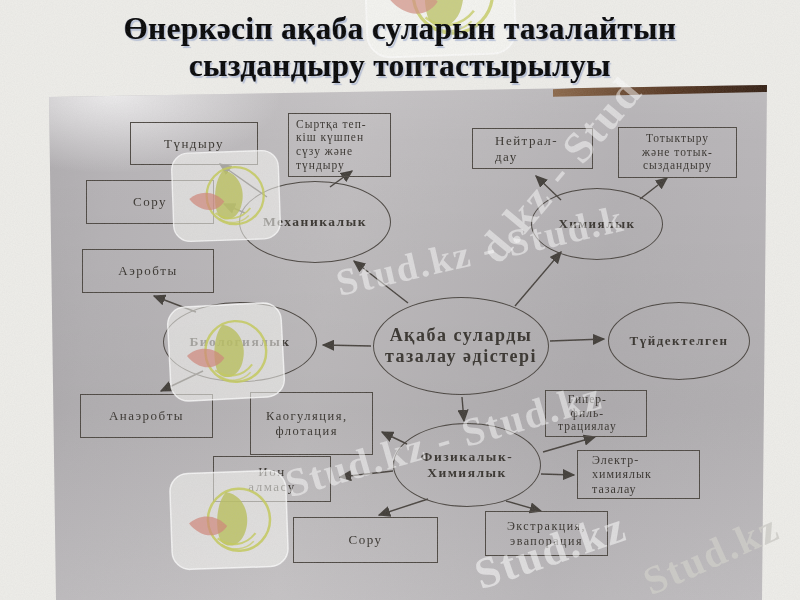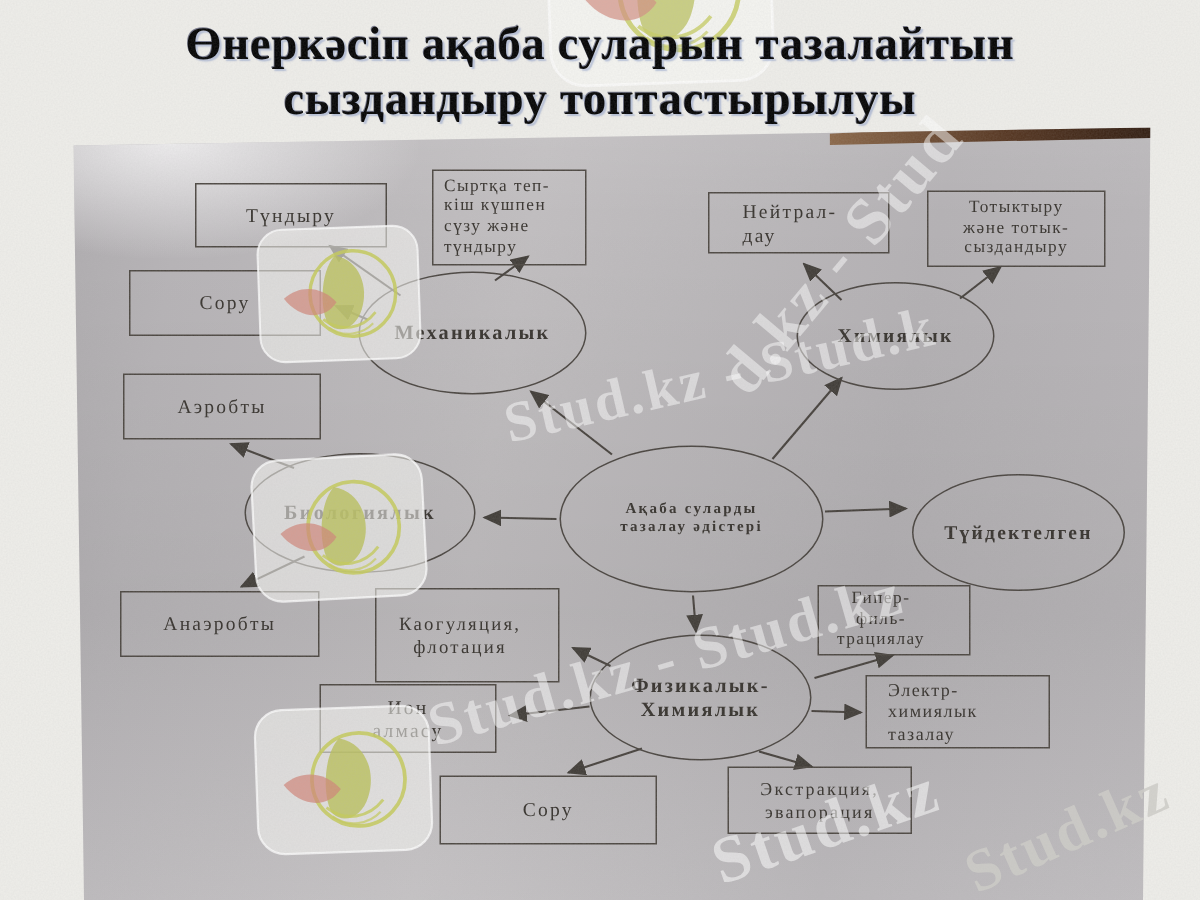--- a/index.html
+++ b/index.html
@@ -41,22 +41,22 @@
   #b-sorption{left:293px;top:517px;width:145px;height:46px;}
   #b-extraction{left:485px;top:511px;width:123px;height:45px;font-size:12px;}
   #b-hyper{left:545px;top:390px;width:102px;height:47px;font-size:11.5px;letter-spacing:1px;
         justify-content:flex-start;text-align:center;padding-left:12px;}
   #b-electro{left:577px;top:450px;width:123px;height:49px;font-size:12px;letter-spacing:1px;
         justify-content:flex-start;text-align:left;padding-left:14px;}
 
   #e-mech{left:239px;top:181px;width:152px;height:82px;font-size:13.5px;}
   #e-chem{left:531px;top:188px;width:132px;height:72px;}
   #e-bio{left:163px;top:302px;width:154px;height:80px;font-size:13.5px;}
-  #e-center{left:373px;top:297px;width:176px;height:98px;font-size:10px;}
-  #e-comb{left:608px;top:316px;width:142px;height:78px;}
+  #e-center{left:373px;top:297px;width:176px;height:98px;font-size:18px;}
+  #e-comb{left:608px;top:302px;width:142px;height:78px;}
   #e-phys{left:393px;top:423px;width:148px;height:84px;font-size:13.5px;}
 
   .arrows{position:absolute;inset:0;pointer-events:none;}
 
   
   .badge{position:absolute;pointer-events:none;}
   #bg1{left:168px;top:150px;width:116px;height:92px;transform:rotate(-2deg);}
   #bg2{left:167px;top:303px;width:118px;height:98px;transform:rotate(-3deg);}
   #bg3{left:168px;top:470px;width:122px;height:100px;transform:rotate(-2deg);}
   #bg4{left:352px;top:-70px;width:176px;height:128px;transform:rotate(-2deg);opacity:.9;}

